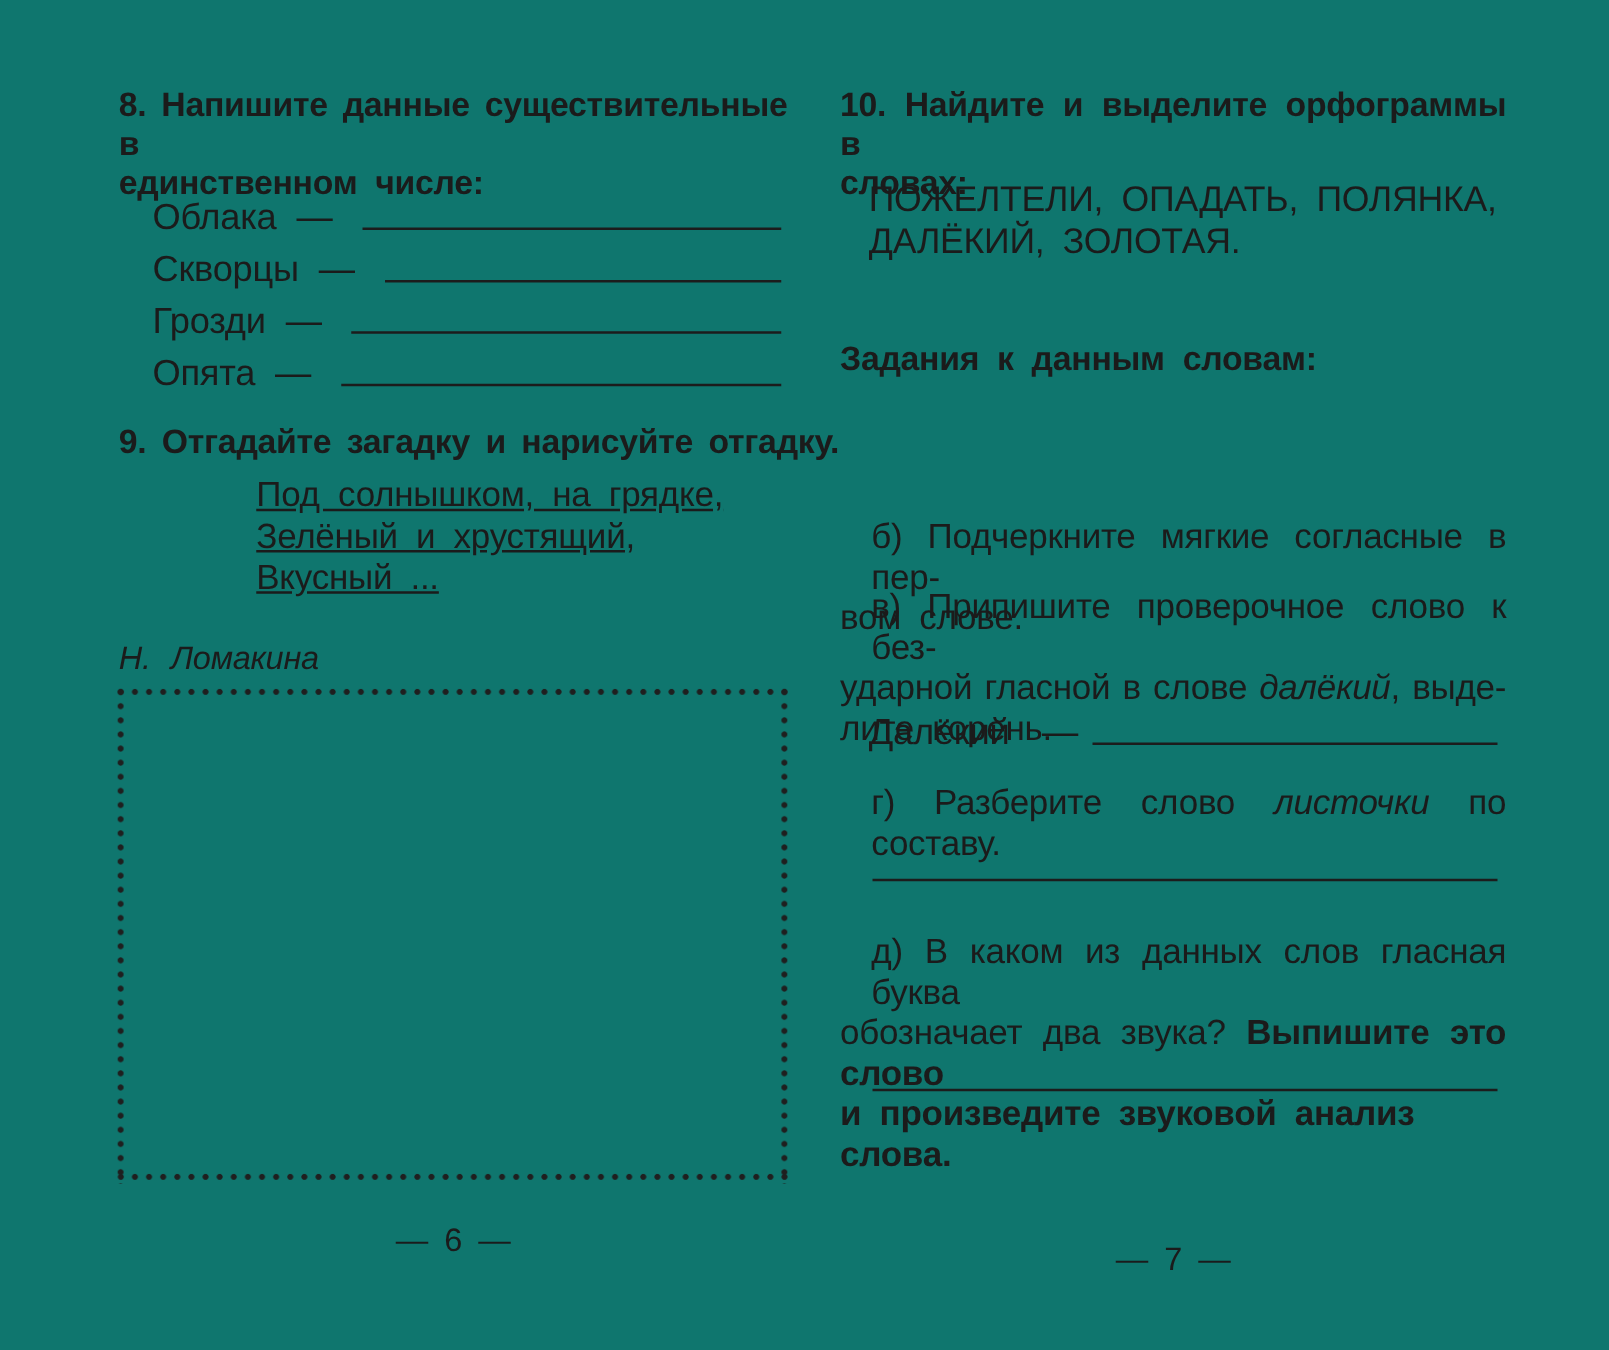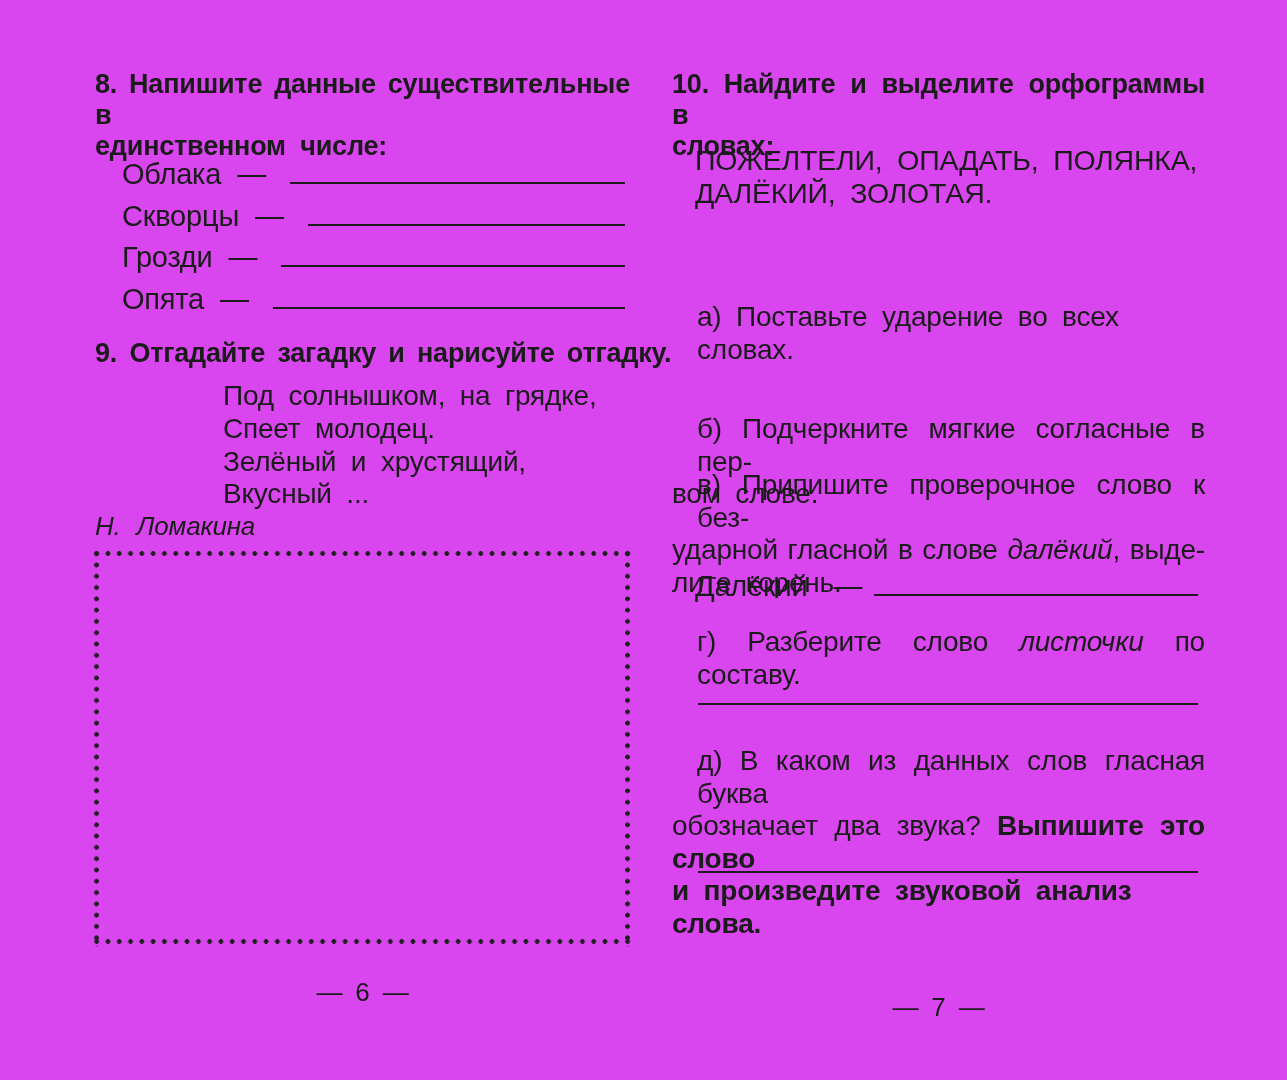--- a/index.html
+++ b/index.html
@@ -1,16 +1,16 @@
 <!DOCTYPE html>
 <html><head>
 <meta charset="utf-8">
 <style>
   html,body{margin:0;padding:0;background:#ffffff;}
-  .sheet{position:relative;width:1287px;height:1080px;background:#d946ef;overflow:hidden;
+  .sheet{position:relative;width:1287px;height:1080px;background:#0f766e;overflow:hidden;
          font-family:"Liberation Sans","DejaVu Sans",sans-serif;color:#1b1b1b;letter-spacing:-0.2px;}
   .page{position:absolute;inset:0;}
 
   
   .h{font-weight:700;font-size:27px;line-height:31px;word-spacing:6px;}
   .one{white-space:nowrap;}
   #l-h8{position:absolute;left:95px;top:69px;width:535px;}
   #r-h10{position:absolute;left:672px;top:69px;width:533px;}
   #l-h9{position:absolute;left:95px;top:338px;word-spacing:5px;}
   #r-sub{position:absolute;left:672px;top:272px;word-spacing:7px;}
@@ -22,21 +22,21 @@
   .bd{font-weight:700;}
 
   
   #l-rows{position:absolute;left:122px;top:156px;width:503px;}
   .frow{display:flex;align-items:flex-start;height:41.7px;font-size:29px;}
   .frow .w,.frow .dash,.fillrow .w,.fillrow .dash{line-height:36px;}
   .frow .dash{margin-left:16px;}
   .frow .ul{flex:1 1 auto;margin-left:24px;height:26px;border-bottom:2.5px solid #1c1c1c;}
 
   
-  #l-poem{position:absolute;left:223px;top:380px;font-size:28px;line-height:32.8px;word-spacing:8px;}
+  #l-poem{position:absolute;left:205px;top:380px;font-size:28px;line-height:32.8px;word-spacing:8px;text-decoration:underline;}
   #l-author{position:absolute;left:95px;top:511px;width:531px;text-align:left;
             font-style:italic;font-size:26px;word-spacing:9px;}
 
   
   #l-box{position:absolute;left:91px;top:548px;width:542px;height:399px;}
   .de{position:absolute;background-image:radial-gradient(circle,#1f1f1f 2.1px,rgba(0,0,0,0) 2.7px);
       background-size:11.3px 11.3px;}
   .de.t{left:0;right:0;top:0;height:11.3px;background-repeat:repeat-x;}
   .de.b{left:0;right:0;bottom:0;height:11.3px;background-repeat:repeat-x;}
   .de.l{top:0;bottom:0;left:0;width:11.3px;background-repeat:repeat-y;}
@@ -101,21 +101,20 @@
           <span class="w">Опята</span>
           <span class="dash">—</span>
           <span class="ul"></span>
         </div>
       </div>
 
     <div class="h one" id="l-h9">9. Отгадайте загадку и нарисуйте отгадку.</div>
 
     <div id="l-poem">
         <div class="line">Под солнышком, на грядке,</div>
-        <div class="line">Спеет молодец.</div>
         <div class="line">Зелёный и хрустящий,</div>
         <div class="line">Вкусный ...</div>
       </div>
 
     <div id="l-author">Н. Ломакина</div>
 
     <div id="l-box">
       <span class="de t"></span>
       <span class="de b"></span>
       <span class="de l"></span>
@@ -129,24 +128,22 @@
     <div class="h hlines" id="r-h10">
         <div class="line"><span>10. Найдите и выделите орфограммы в</span></div>
         <div class="line"><span>словах:</span></div>
       </div>
 
     <div id="r-words">
         <div class="line">ПОЖЕЛТЕЛИ, ОПАДАТЬ, ПОЛЯНКА,</div>
         <div class="line">ДАЛЁКИЙ, ЗОЛОТАЯ.</div>
       </div>
 
+    <div class="h one" id="r-sub">Задания к данным словам:</div>
 
-    <div class="item" id="r-item-a">
-        <div class="line"><span>а) Поставьте ударение во всех словах.</span></div>
-      </div>
 
     <div class="item" id="r-item-b">
         <div class="line"><span>б) Подчеркните мягкие согласные в пер-</span></div>
         <div class="line"><span>вом слове.</span></div>
       </div>
 
     <div class="item" id="r-item-v">
         <div class="line"><span>в) Припишите проверочное слово к без-</span></div>
         <div class="line"><span>ударной гласной в слове </span><span class="it">далёкий</span><span>, выде-</span></div>
         <div class="line"><span>лите корень.</span></div>

